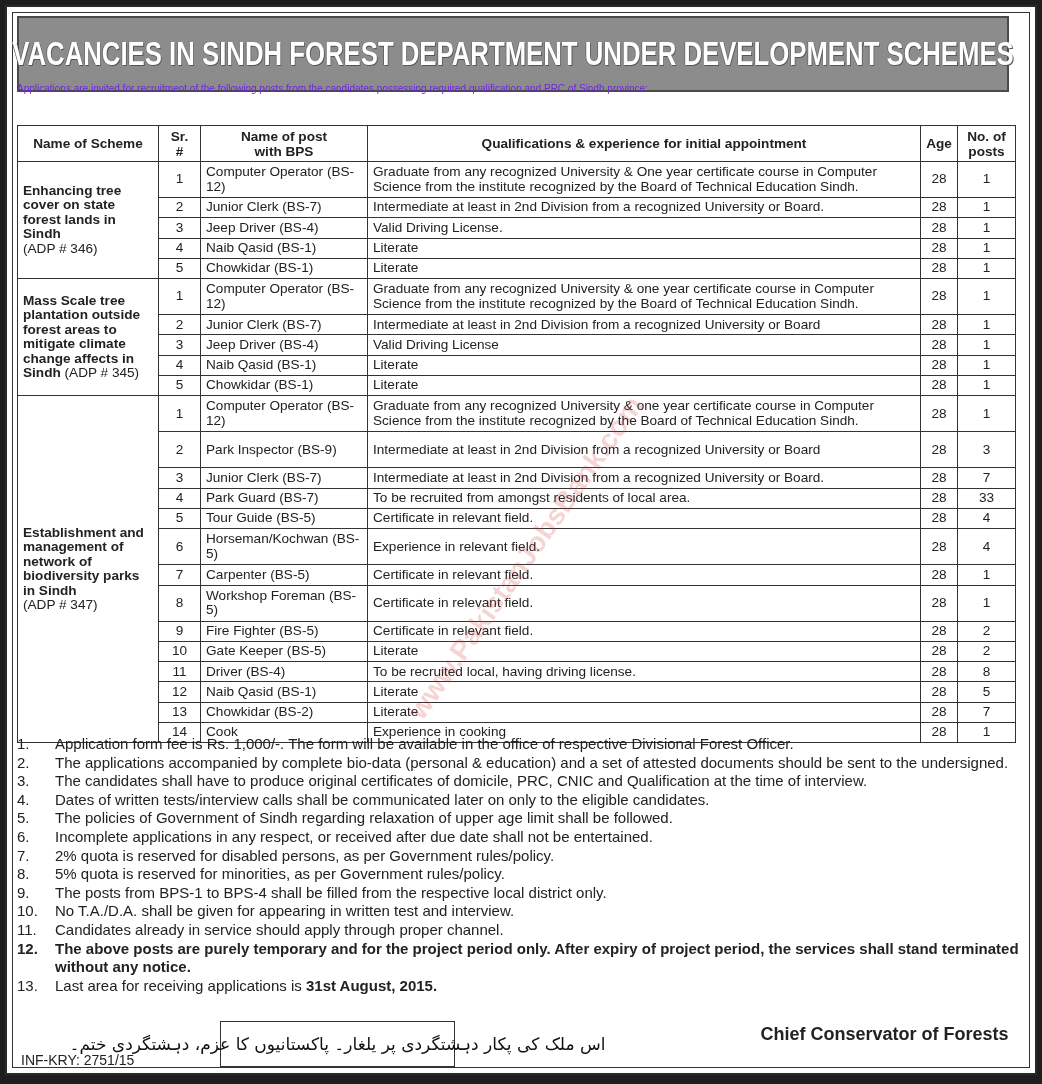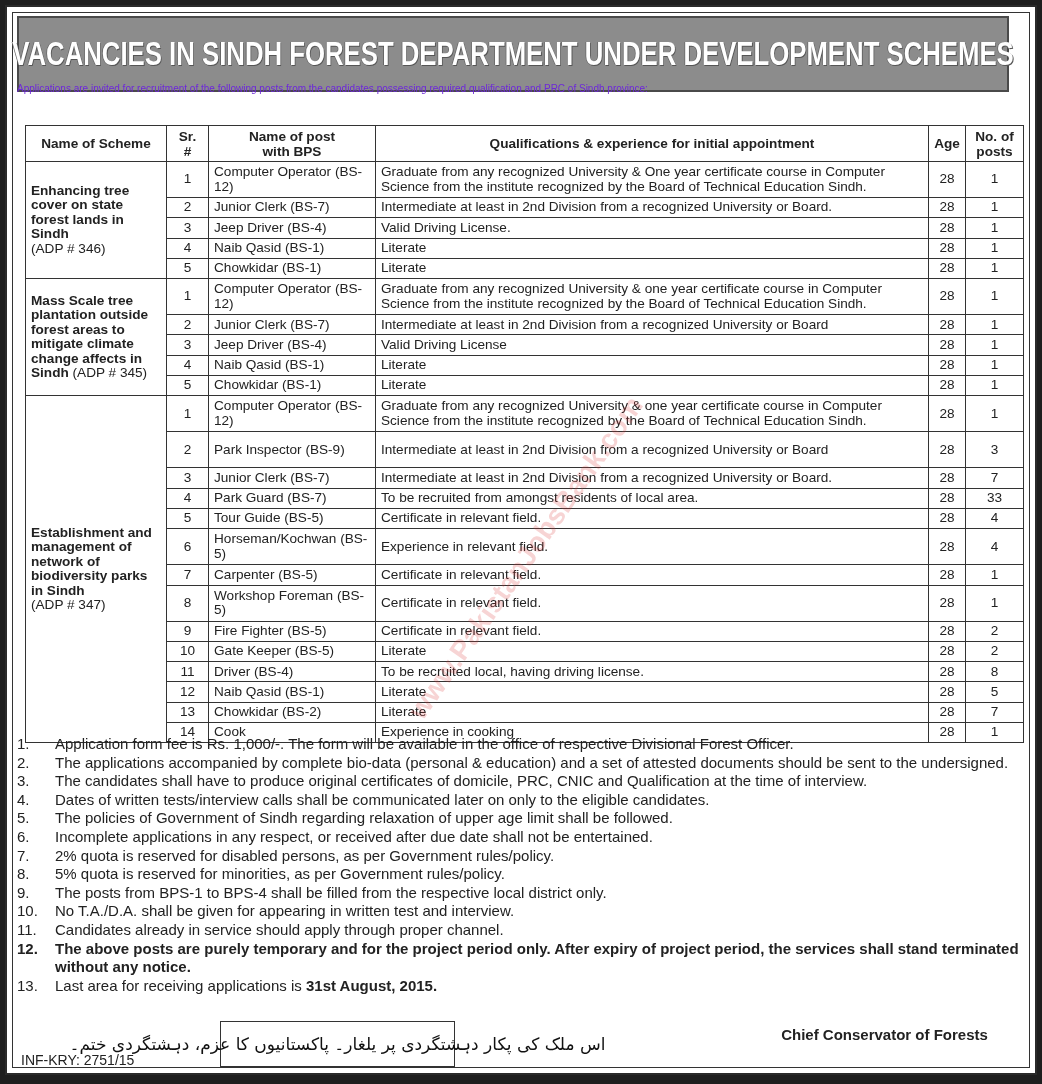--- a/index.html
+++ b/index.html
@@ -26,21 +26,21 @@
     transform: scaleX(0.78); white-space: nowrap;
     text-shadow: 1px 1px 0 #555, -1px 0 0 #666;
   }
 
   .intro {
     position: absolute; left: 10px; top: 73px; width: 995px;
     font-size: 10px; line-height: 17px; color: #6d28d9;
   }
 
   table.vac {
-    position: absolute; left: 18px; top: 118px; width: 999px;
+    position: absolute; left: 10px; top: 118px; width: 999px;
     border-collapse: collapse; font-size: 13.6px; color: #222;
   }
   table.vac th, table.vac td { border: 1.5px solid #333; }
   table.vac th {
     font-weight: bold; font-size: 13.6px; line-height: 15px; height: 36px;
     text-align: center; vertical-align: middle; padding: 0 3px;
   }
   table.vac td { line-height: 14.5px; padding: 0 5px; vertical-align: middle; }
   td.scheme { vertical-align: middle; padding: 0 4px; font-size: 13.6px; line-height: 15.5px; }
   td.scheme b { font-weight: bold; }
@@ -78,21 +78,21 @@
     justify-content: center; font-family: "DejaVu Sans", sans-serif;
     font-size: 17px; color: #111; white-space: nowrap;
   }
   .slogan span { display: inline-block; }
 
   .ref {
     position: absolute; left: 14px; top: 1045px; font-size: 14px; color: #222;
   }
   .signer {
     position: absolute; left: 745px; top: 1018px; width: 265px;
-    text-align: center; font-weight: bold; font-size: 15px; line-height: 19px; color: #222;
+    text-align: center; font-weight: bold; font-size: 18px; line-height: 19px; color: #222;
   }
 </style>
 </head>
 <body>
 
 <div class="page">
   <div class="inner"></div>
 
   <div class="banner">
     <h1>VACANCIES IN SINDH FOREST DEPARTMENT UNDER DEVELOPMENT SCHEMES</h1>

